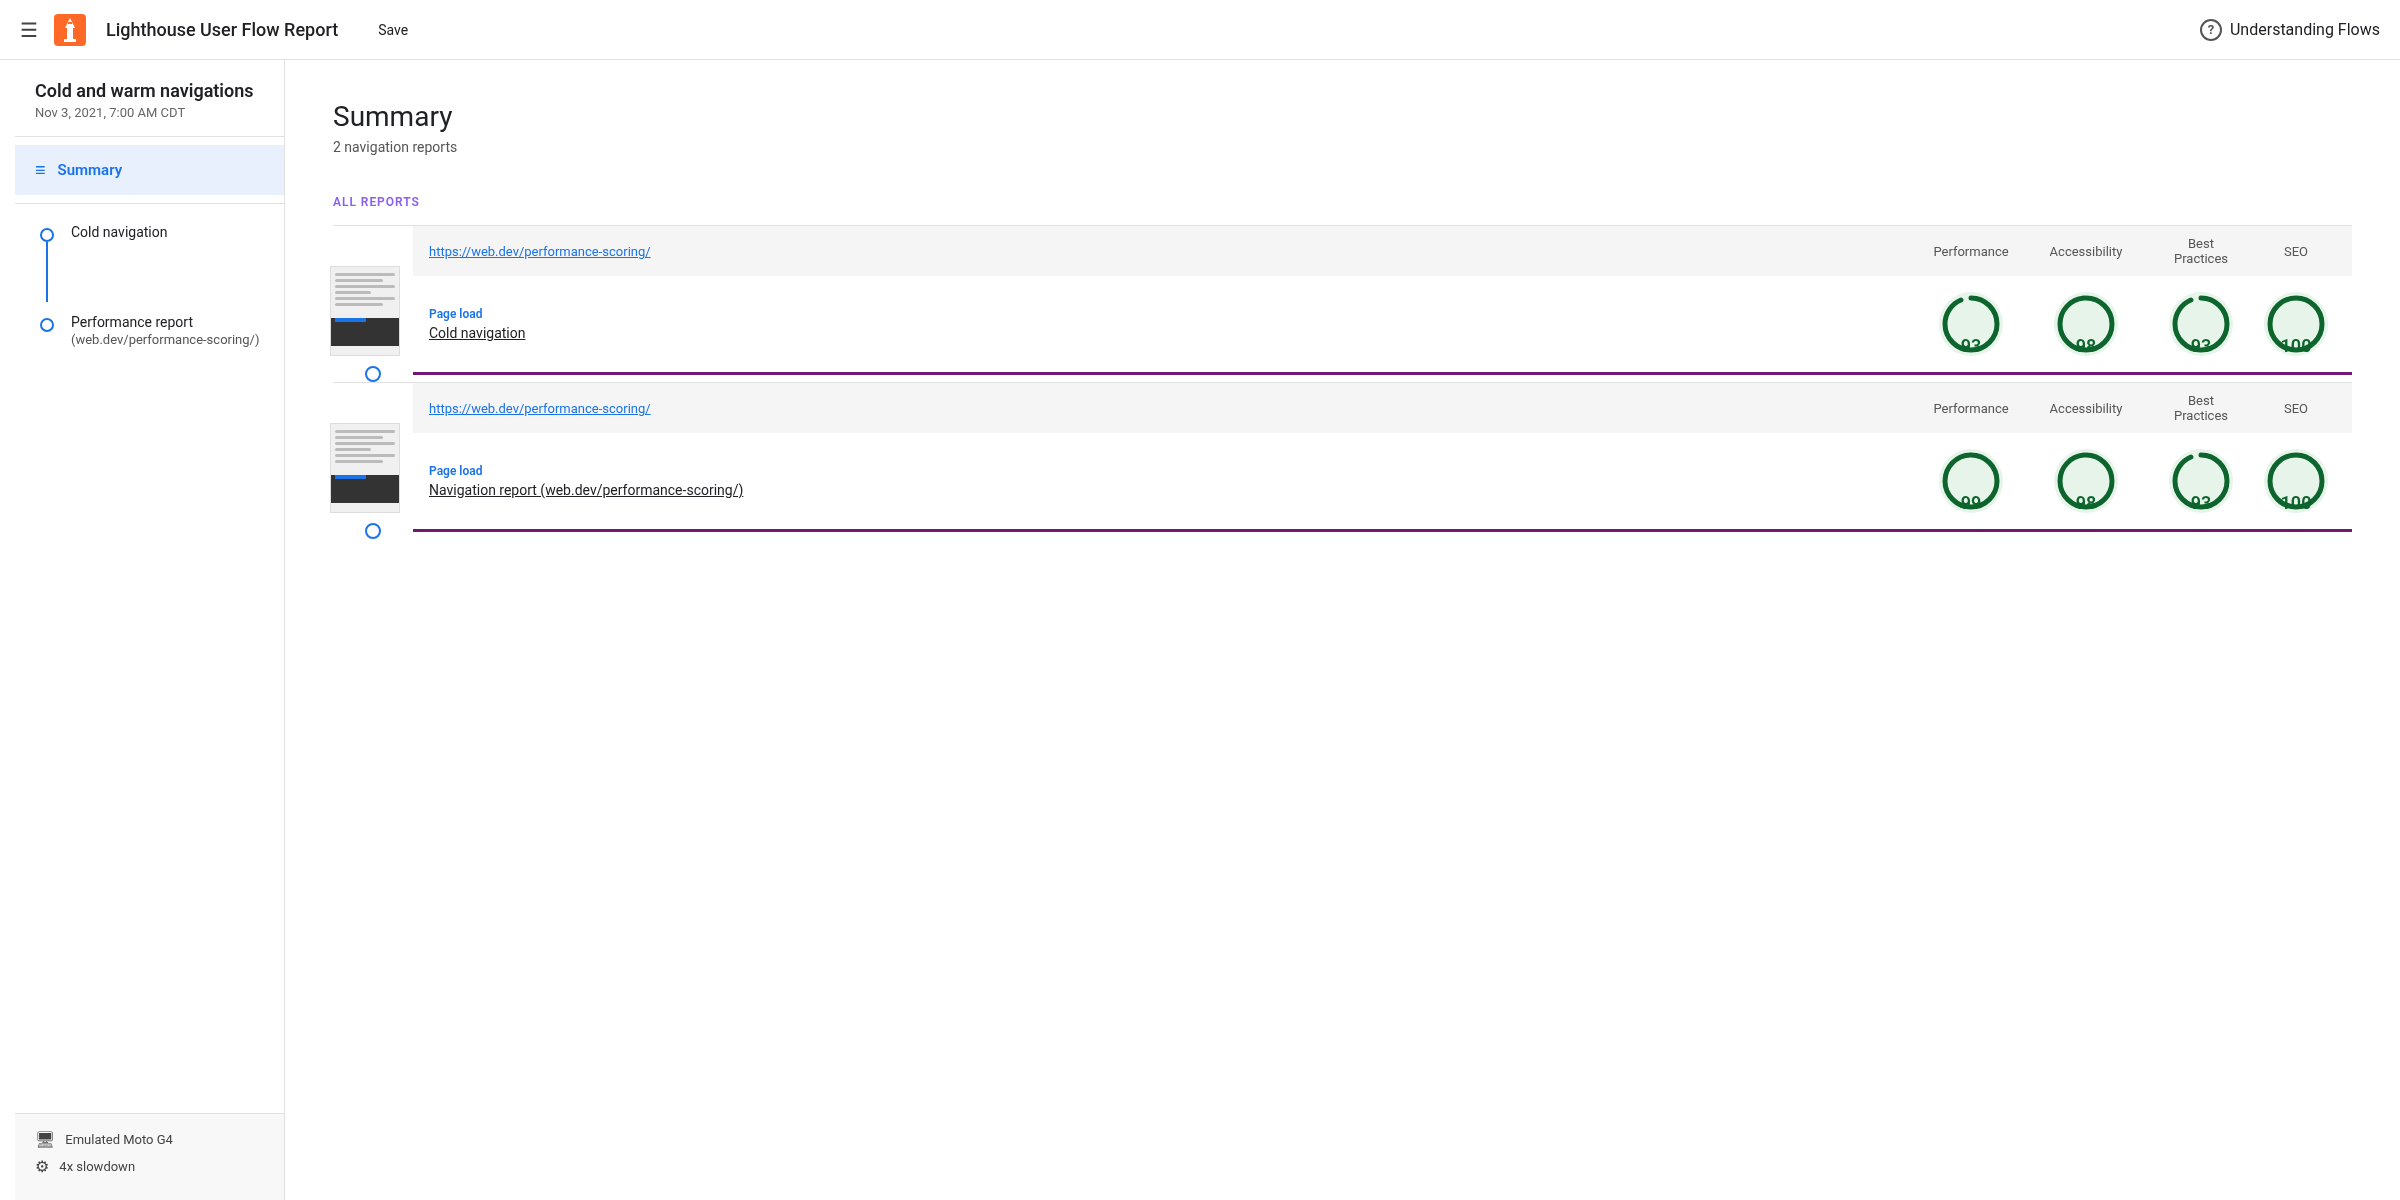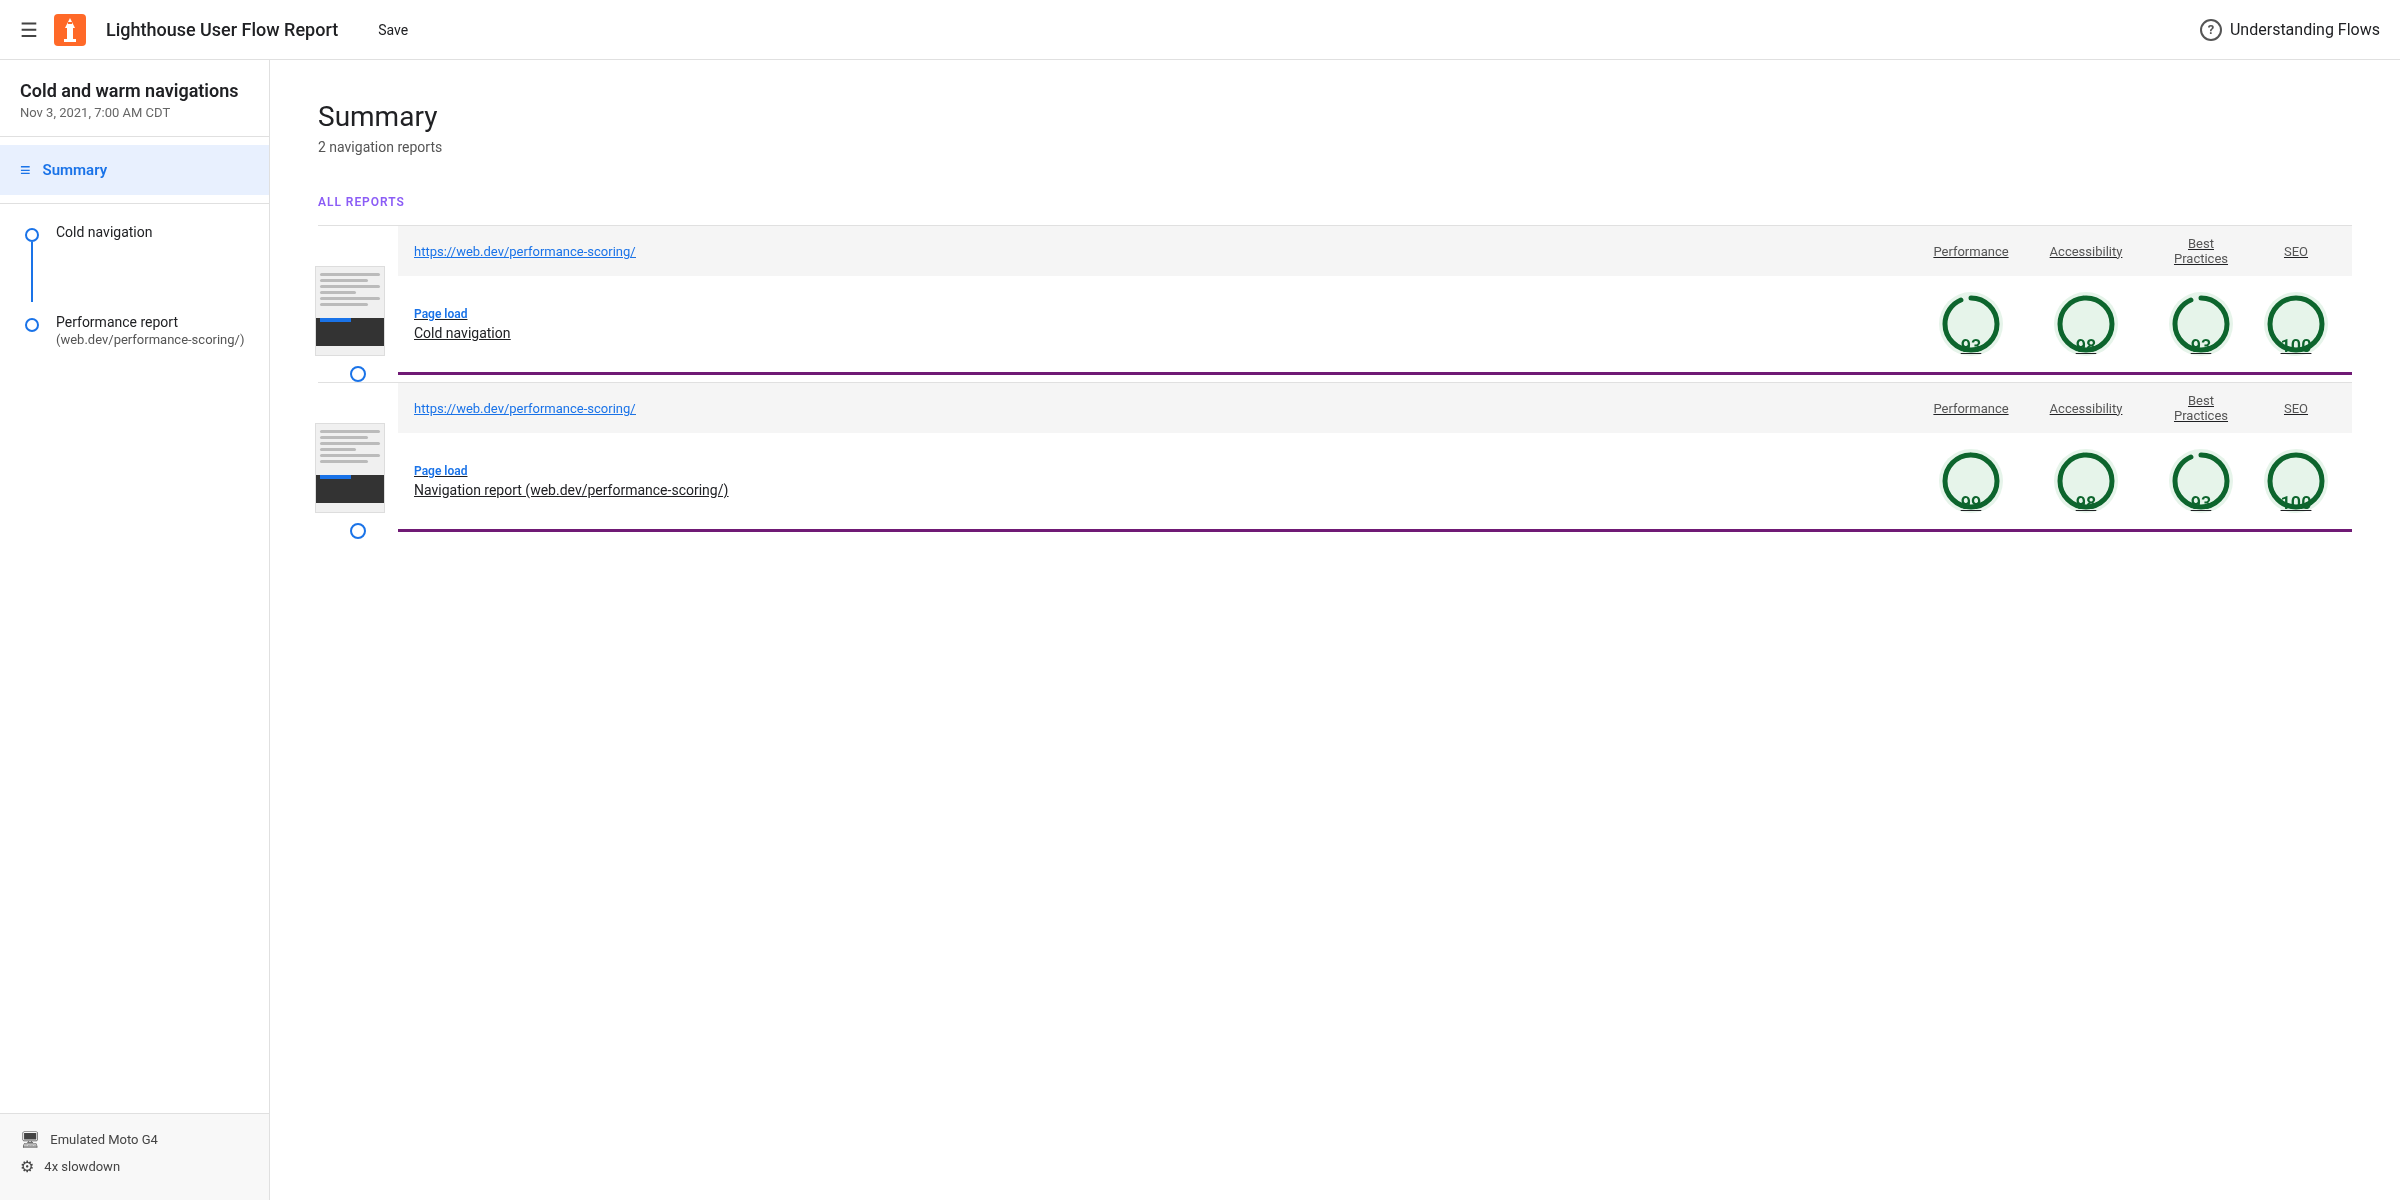--- a/index.html
+++ b/index.html
@@ -20,21 +20,21 @@
     .header-left { display: flex; align-items: center; gap: 16px; }
     .menu-icon { font-size: 20px; cursor: pointer; color: #444; }
     .lighthouse-logo { width: 32px; height: 32px; }
     .header-title { font-size: 18px; font-weight: 500; color: #202124; margin-left: 4px; }
     .save-btn { margin-left: 24px; font-size: 14px; color: #202124; cursor: pointer; background: none; border: none; font-family: inherit; }
     .header-right { margin-left: auto; display: flex; align-items: center; gap: 8px; }
     .understanding-flows { font-size: 16px; color: #202124; cursor: pointer; display: flex; align-items: center; gap: 6px; }
     .question-icon { width: 22px; height: 22px; border-radius: 50%; border: 2px solid #555; display: flex; align-items: center; justify-content: center; font-size: 13px; font-weight: bold; color: #555; }
 
     
-    .main-layout { display: flex; flex: 1; overflow: hidden; }
+    .main-layout { display: flex; flex: 1; overflow: hidden; padding-left: 15px; }
 
     
     .sidebar {
       width: 270px;
       flex-shrink: 0;
       border-right: 1px solid #e0e0e0;
       display: flex;
       flex-direction: column;
       overflow-y: auto;
       background: #fff;
@@ -123,21 +123,20 @@
       letter-spacing: 0.08em;
       color: #8b5cf6;
       text-transform: uppercase;
       margin-bottom: 16px;
     }
 
     
     .report-block {
       display: flex;
       border-top: 1px solid #e0e0e0;
-      text-decoration: underline;
     }
 
     .report-timeline-col {
       display: flex;
       flex-direction: column;
       align-items: center;
       width: 80px;
       padding-top: 40px;
       flex-shrink: 0;
     }

